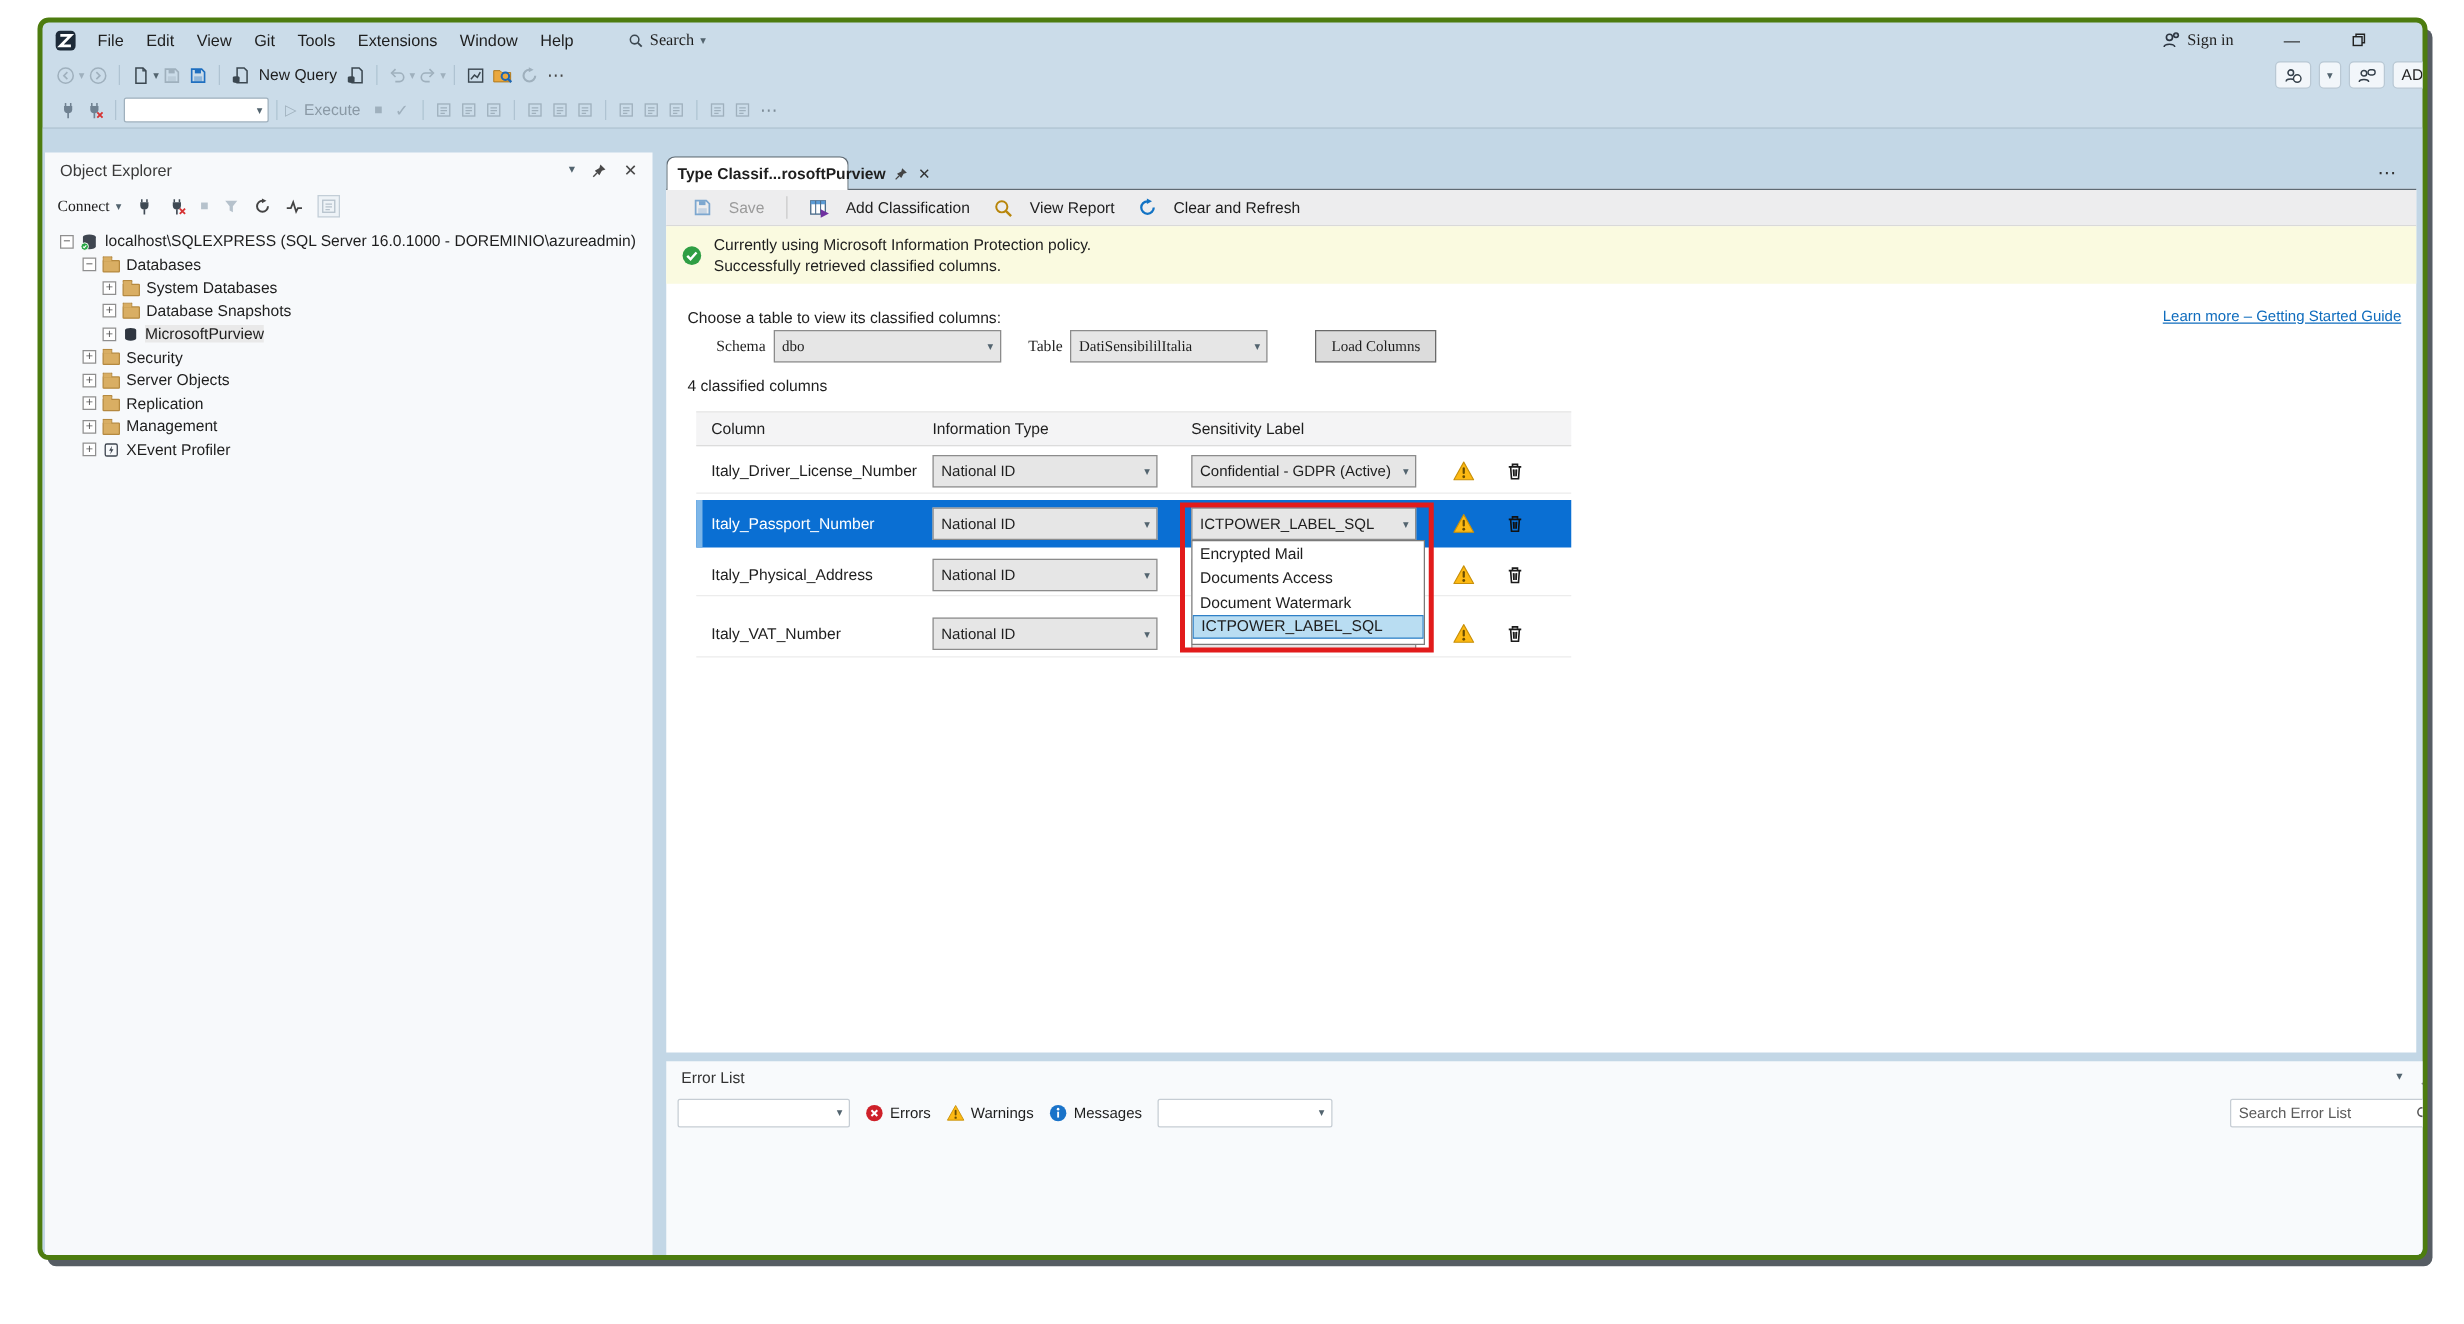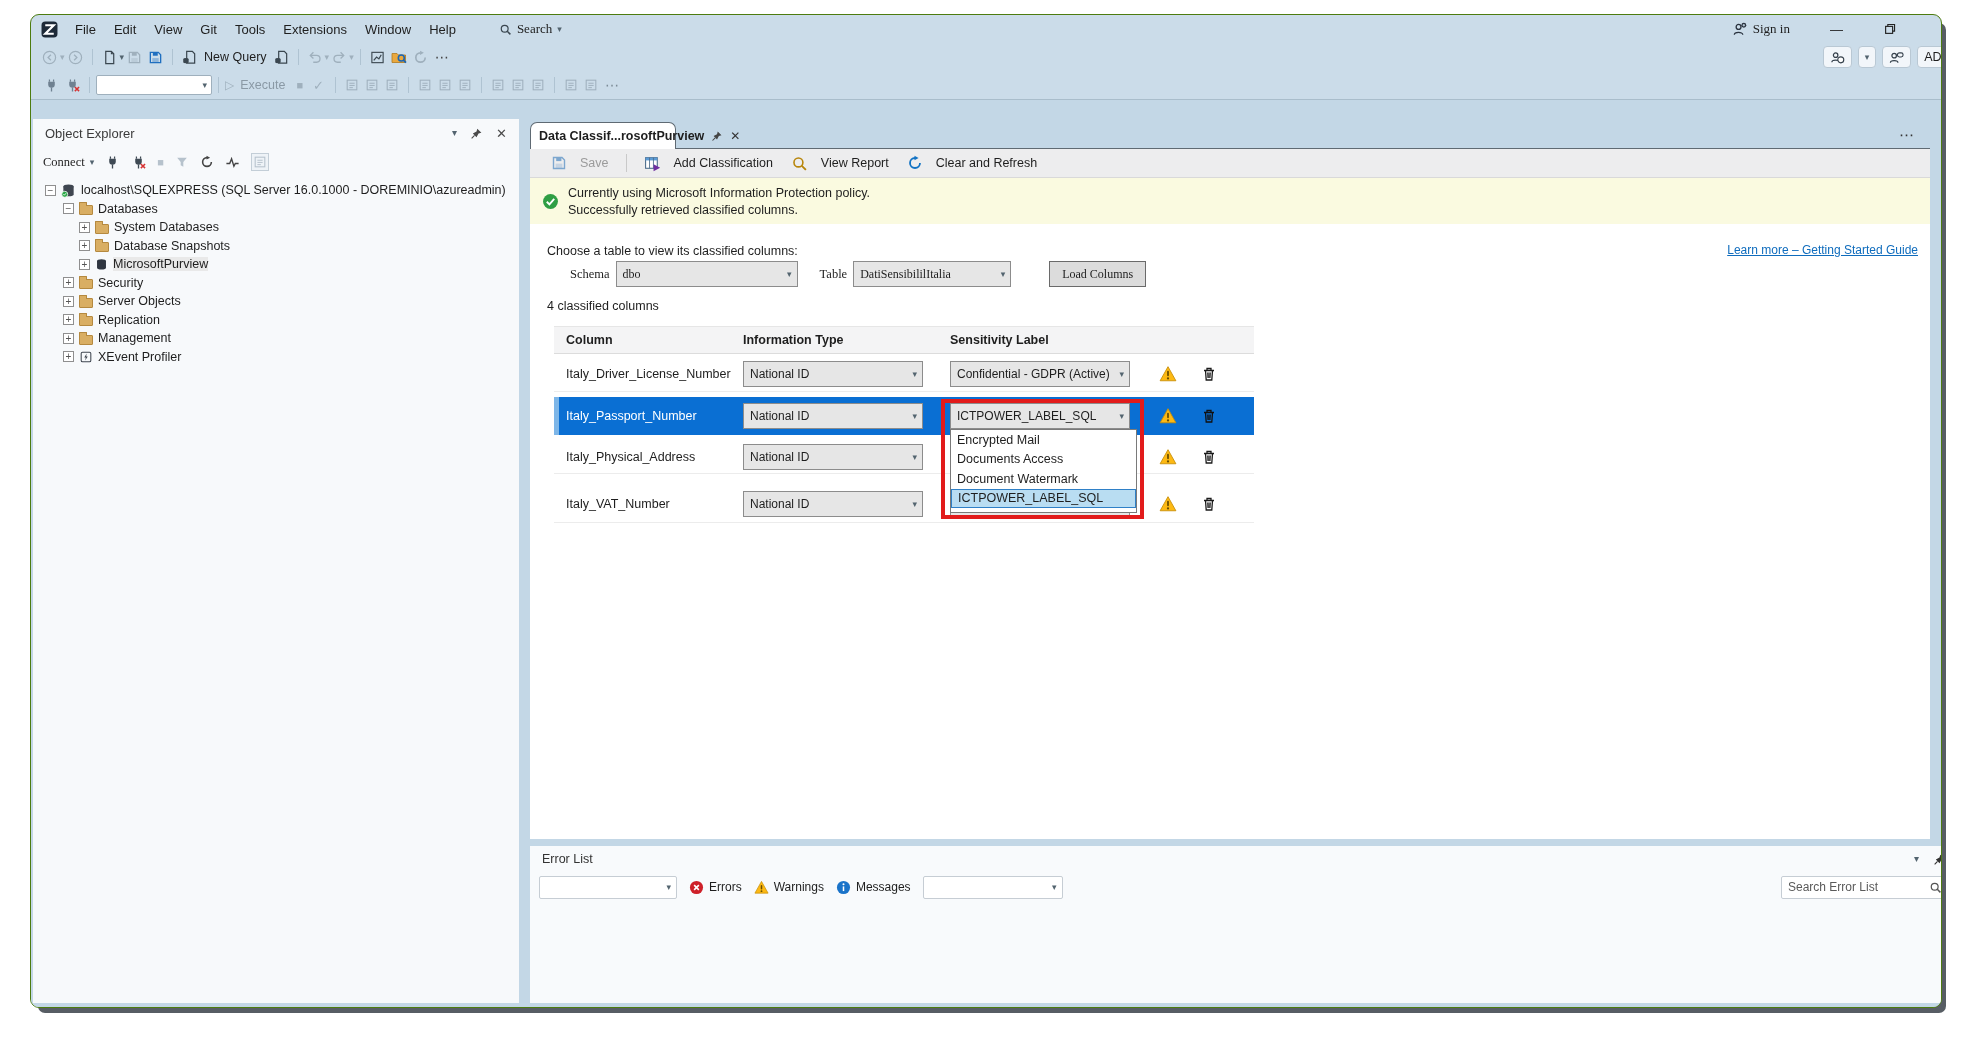--- a/index.html
+++ b/index.html
@@ -1,20 +1,20 @@
 <!DOCTYPE html>
 <html><head>
 <meta charset="utf-8">
 <style>
   * { box-sizing: border-box; margin: 0; padding: 0; }
   html,body { background:#fff; }
   .page { position:relative; width:1971px; height:1059px; background:#fff; overflow:hidden;
           font-family:"Liberation Sans",sans-serif; color:#1e1e1e; }
   .window { position:absolute; left:30px; top:14px; width:1912px; height:994px;
-            background:#cbdce9; border:1px solid #4d7c0f; border-radius:9px;
+            background:#cbdce9; border:4px solid #4d7c0f; border-radius:9px;
             box-shadow:6px 7px 0 -2px #575d64; overflow:hidden; }
   .abs { position:absolute; }
   .flex { display:flex; align-items:center;font-family:Liberation Serif, serif; }
   .vsep { width:1px; height:16px; background:#afc3d2; margin:0 6px; flex:0 0 auto; }
   .vsep2 { width:1px; height:18px; background:#c9c9c9; margin:0 8px; flex:0 0 auto; }
   .chev { font-size:9px; color:#53646f; line-height:1; }
   .icon { display:inline-flex; align-items:center; justify-content:center; flex:0 0 auto; }
   svg { display:block; }
 
   
@@ -68,21 +68,21 @@
   .link { color:#0f6cbd; text-decoration:underline; font-size:12px; }
 
   .fldlabel { font-size:12.5px; }
   .combo { height:26px; background:#e6e6e6; border:1px solid #8c8c8c; display:flex; align-items:center;
            font-size:12px; padding:0 6px; position:relative; }
   .combo .chev { position:absolute; right:5px; }
   .btn { height:26px; background:#dcdcdc; border:1px solid #6a6a6a; font-size:12px;
          display:inline-flex; align-items:center; padding:0 12px; color:#1e1e1e; }
 
   .thead { position:absolute; left:24px; top:177px; width:700px; height:28px; background:#f4f4f5;
-           border-top:1px solid #e6e6e6; border-bottom:1px solid #dcdcdc; font-weight:bold; font-size:12.5px; }
+           border-top:1px solid #e6e6e6; border-bottom:1px solid #dcdcdc; font-weight:normal; font-size:12.5px; }
   .thead span { position:absolute; top:6px; }
   .grow { position:absolute; left:24px; width:700px; border-bottom:1px solid #ececec; font-size:12.5px; }
   .grow .c-col { position:absolute; left:12px; top:50%; transform:translateY(-50%); white-space:nowrap; }
   .grow .combo { position:absolute; width:180px; }
   .sel { background:#0a6fd3; color:#fff; border-bottom:none; }
   .sel::before { content:""; position:absolute; left:0; top:0; bottom:0; width:5px; background:#7db6e8; }
   .rowicon { position:absolute; top:50%; transform:translateY(-50%); }
 
   .popup { position:absolute; left:420px; top:280px; width:187px; height:84px; background:#fff;
            border:1px solid #7a7a7a; z-index:5; overflow:hidden; font-size:12.5px; }
@@ -580,21 +580,21 @@
                 <svg width="14" height="14" viewBox="0 0 16 16">
                   <use href="#i-xevent"></use>
                 </svg>
               </span>
             <span class="tlabel">XEvent Profiler</span>
           </div>
         </div>
       </div>
 
       <div class="tab">
-        <span class="tab-title">Data Classif...rosoftPurview</span>
+        <span class="tab-title">Type Classif...rosoftPurview</span>
         <span class="icon" style="color:#444">
             <svg width="12" height="12" viewBox="0 0 16 16">
               <use href="#i-pin"></use>
             </svg>
           </span>
         <span style="font-size:12px; color:#333">✕</span>
       </div>
       <div class="tabbar-more">⋯</div>
 
       <div class="doc">

